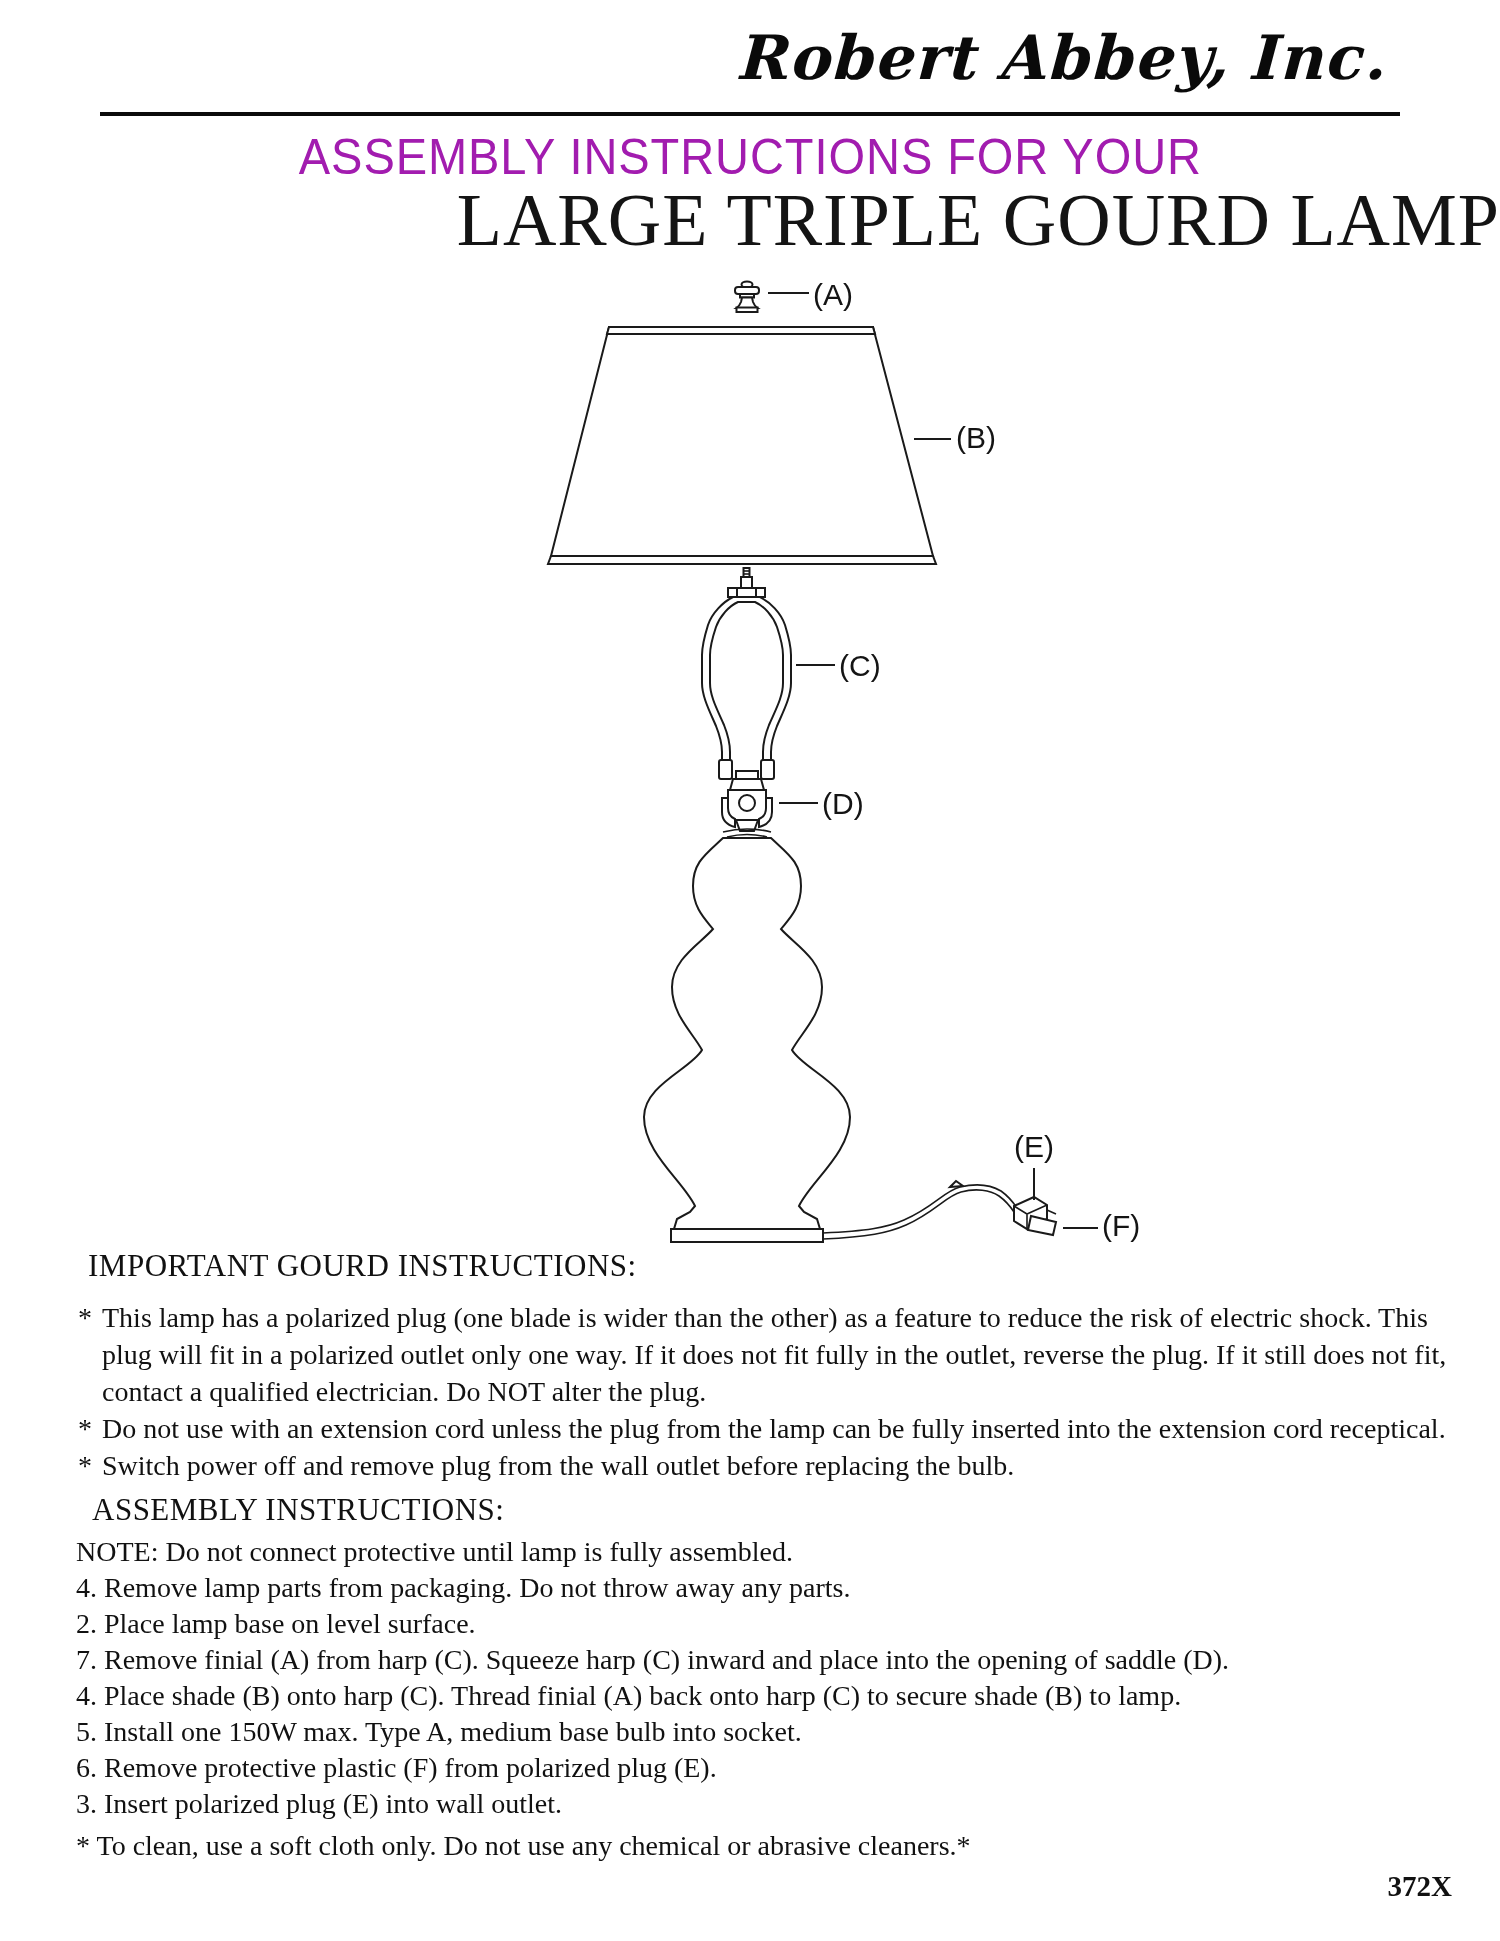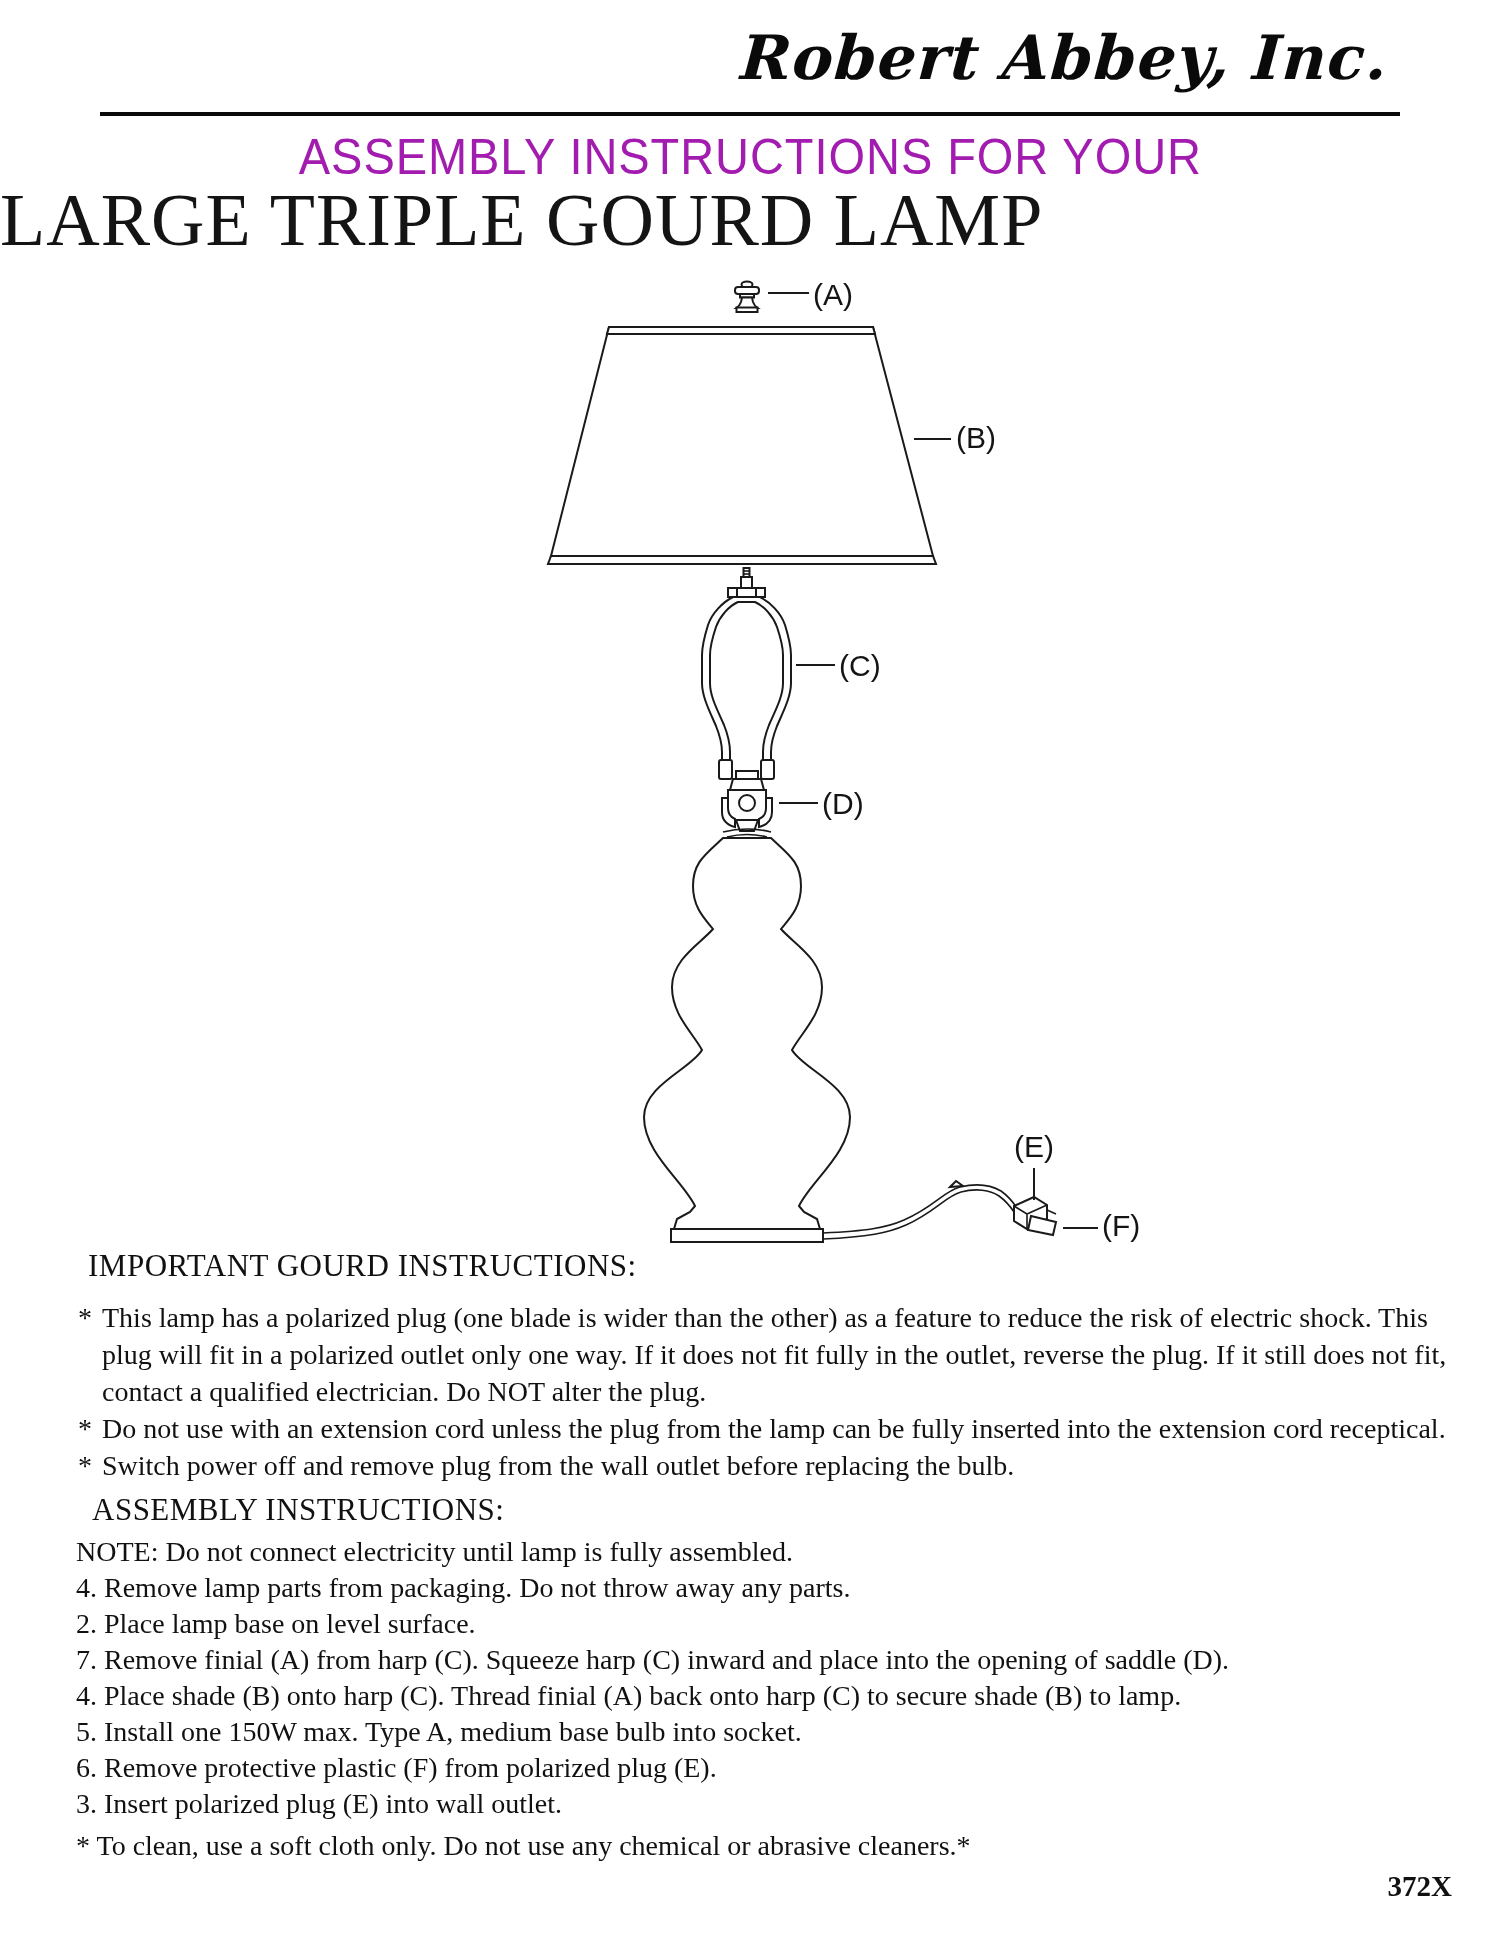--- a/index.html
+++ b/index.html
@@ -16,21 +16,21 @@
     transform:skewX(-4deg);
   }
   .rule { position:absolute; left:100px; top:112px; width:1300px; height:4px; background:#0a0a0a; }
   .subtitle {
     position:absolute; left:0; right:0; top:128px; text-align:center;
     font-family:"Liberation Sans", sans-serif; font-size:50px; letter-spacing:1px;
     color:#a21caf; white-space:nowrap;
   }
   .subtitle span { display:inline-block; transform:scaleX(0.94); transform-origin:center; }
   .title {
-    position:absolute; left:0; right:0; top:178px; text-align:left;
+    position:absolute; left:0; right:0; top:178px; text-align:right;
     font-family:"Liberation Serif", serif; font-size:74px; letter-spacing:1px;
     color:#141414; white-space:nowrap; font-weight:400;
   }
   
   .diagram-svg { position:absolute; left:440px; top:258px; width:720px; height:1000px; }
   .part-label {
     position:absolute; font-family:"Liberation Sans", sans-serif; font-size:30px;
     color:#141414; white-space:nowrap;
   }
   .lbl-a { left:813px; top:278px; }
@@ -197,21 +197,21 @@
       <span>Do not use with an extension cord unless the plug from the lamp can be fully inserted into the extension cord receptical.</span>
     </div>
     <div class="safety-item nowrap">
       <span class="marker">*</span>
       <span>Switch power off and remove plug from the wall outlet before replacing the bulb.</span>
     </div>
   </div>
 
   <div class="assembly-heading">ASSEMBLY INSTRUCTIONS:</div>
   <div class="assembly-list">
-    <div>NOTE: Do not connect electricity until lamp is fully assembled.</div>
+    <div>NOTE: Do not connect protective until lamp is fully assembled.</div>
     <div>4. Remove lamp parts from packaging. Do not throw away any parts.</div>
     <div>2. Place lamp base on level surface.</div>
     <div>7. Remove finial (A) from harp (C). Squeeze harp (C) inward and place into the opening of saddle (D).</div>
     <div>4. Place shade (B) onto harp (C). Thread finial (A) back onto harp (C) to secure shade (B) to lamp.</div>
     <div>5. Install one 150W max. Type A, medium base bulb into socket.</div>
     <div>6. Remove protective plastic (F) from polarized plug (E).</div>
     <div>3. Insert polarized plug (E) into wall outlet.</div>
   </div>
 
   <div class="care-note">* To clean, use a soft cloth only.  Do not use any chemical or abrasive cleaners.*</div>

